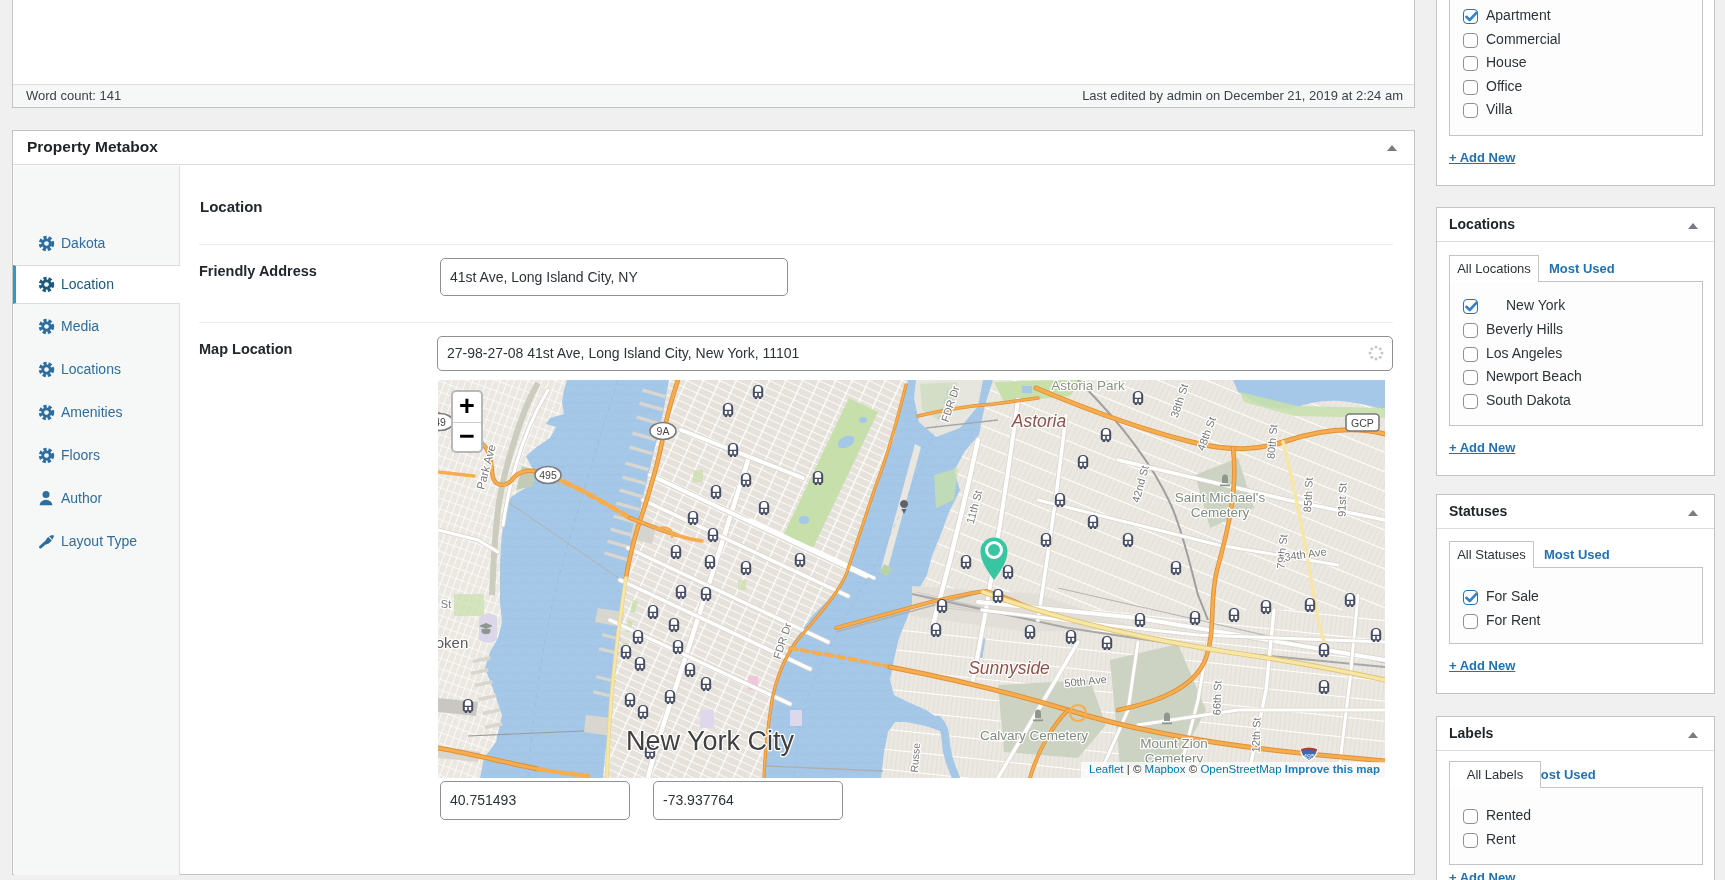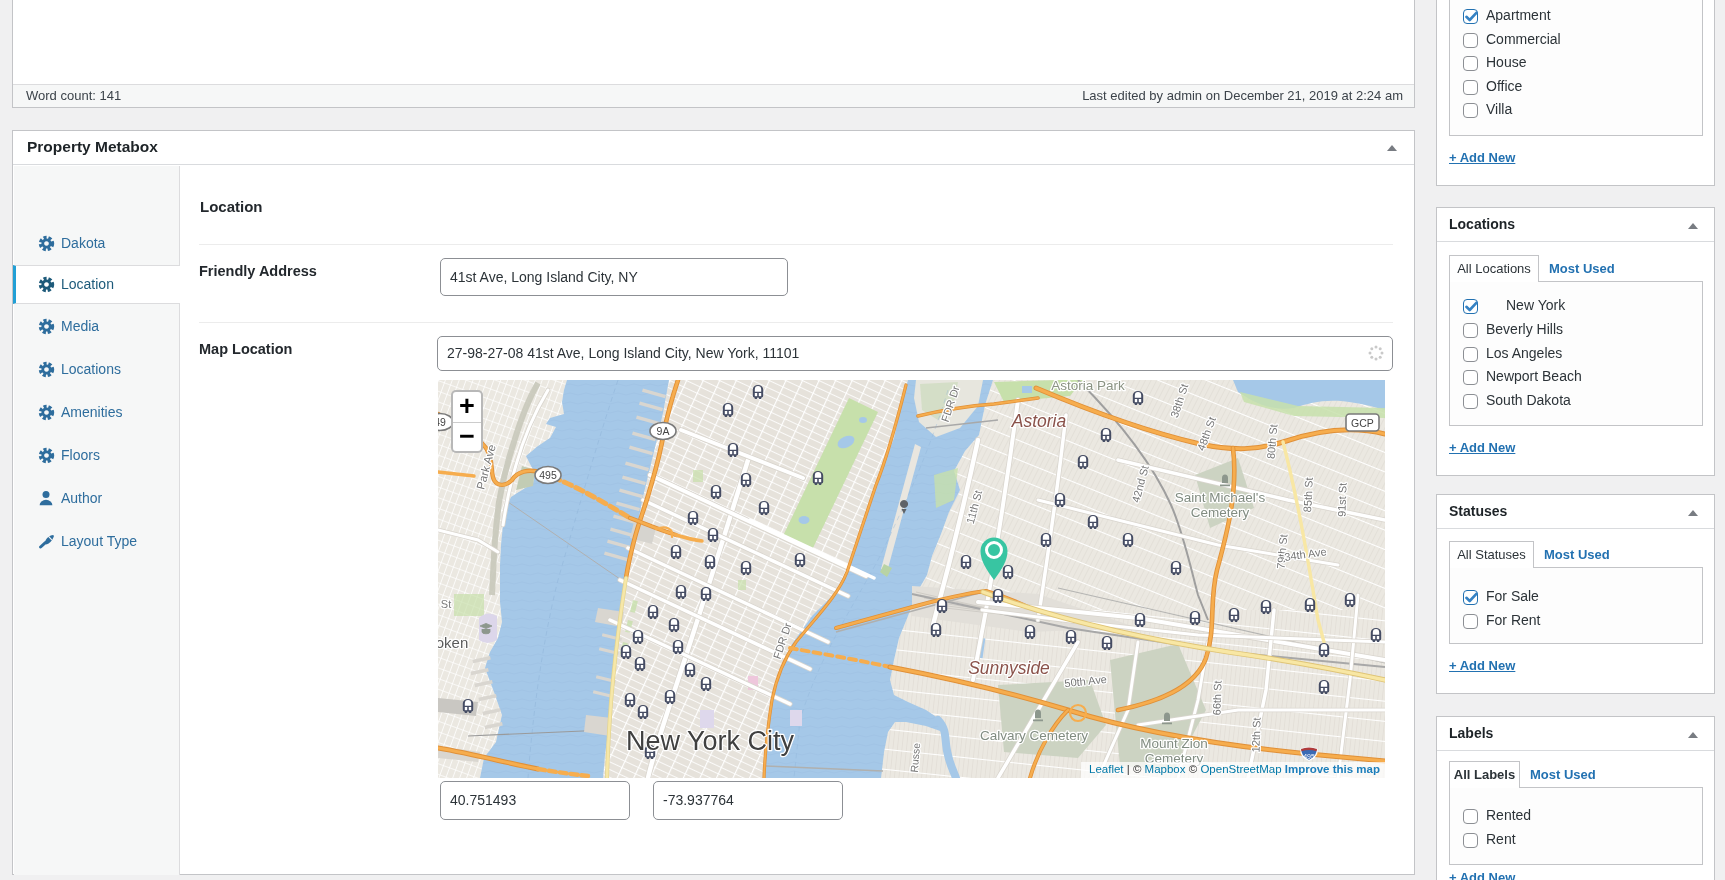--- a/index.html
+++ b/index.html
@@ -561,21 +561,21 @@
     <span class="citem" style="left:49px;top:93px;">For Sale</span>
     <span class="cb" style="left:26px;top:119px;"></span>
     <span class="citem" style="left:49px;top:117px;">For Rent</span>
     <div class="addnew" style="top:163px;">+ Add New</div>
   </div>
 <div class="panel" style="top:716px;height:200px;">
     <div class="phead">
       <h3>Labels</h3>
       <div class="toggle-tri"></div>
     </div>
-    <div class="tab-on" style="left:12px;top:44px;width:71px;height:27px;line-height:26px;font-weight:bold;">All Labels</div>
+    <div class="tab-on" style="left:12px;top:44px;width:92px;height:27px;line-height:26px;">All Labels</div>
     <div class="tab-off" style="left:93px;top:50px;">Most Used</div>
     <div class="tabbox" style="left:12px;top:70px;width:254px;height:78px;"></div>
     <span class="cb" style="left:26px;top:92px;"></span>
     <span class="citem" style="left:49px;top:90px;">Rented</span>
     <span class="cb" style="left:26px;top:116px;"></span>
     <span class="citem" style="left:49px;top:114px;">Rent</span>
     <div class="addnew" style="top:153px;">+ Add New</div>
   </div>
 
 </body></html>

